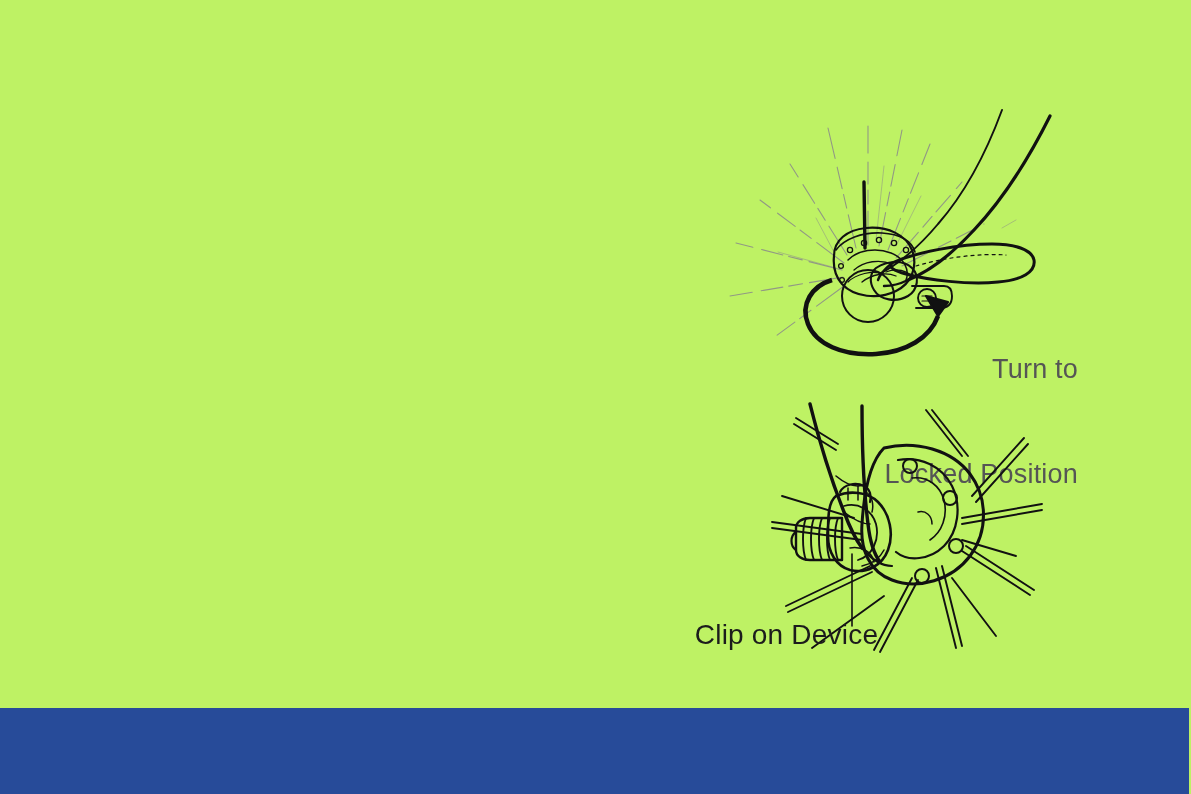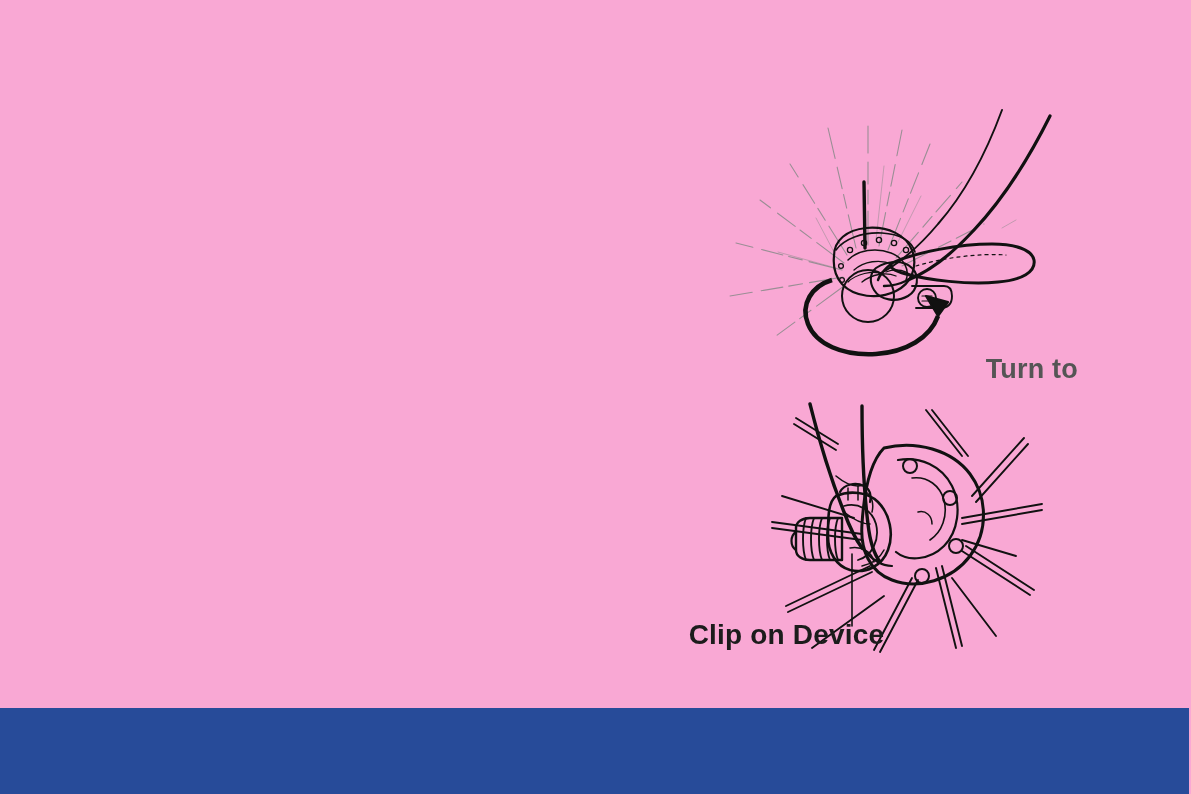--- a/index.html
+++ b/index.html
@@ -2,21 +2,21 @@
 <html><head>
 <meta charset="utf-8">
 <style>
   html,body{margin:0;padding:0;}
   body{
     width:1191px;height:794px;
     background:#ffffff;
     font-family:"Liberation Sans","DejaVu Sans",sans-serif;
     overflow:hidden;position:relative;
   }
-  .slide{position:absolute;inset:0;background:#f9a8d4;font-weight:bold;}
+  .slide{position:absolute;inset:0;background:#bef264;}
 
   
   .figure{position:absolute;}
   #figure-turn-lock{left:716px;top:100px;width:372px;height:262px;}
   #figure-clip-device{left:766px;top:400px;width:282px;height:256px;}
 
   .figure svg{display:block;width:100%;height:100%;overflow:visible;}
 
   
   .caption{
@@ -131,20 +131,21 @@
                  C84,204 96,186 116,180" stroke-width="4.6" stroke-linecap="butt"></path>
 
         <path d="M222,216 L210,196 L232,202 Z" fill="#111" stroke="#111" stroke-width="2.2"></path>
 
       </g>
     </svg>
   </div>
 
   <div class="caption" id="caption-turn-lock">
     <span class="l1">Turn to</span>
+    <span class="l2">Locked Position</span>
   </div>
 
   <div class="figure" id="figure-clip-device">
     <svg viewBox="0 0 282 256" xmlns="http://www.w3.org/2000/svg">
       <g fill="none" stroke="#111" stroke-linecap="round" stroke-linejoin="round">
 
         <g stroke-width="1.9">
           <path d="M30,18 L72,44"></path>
           <path d="M28,24 L70,50"></path>
 

